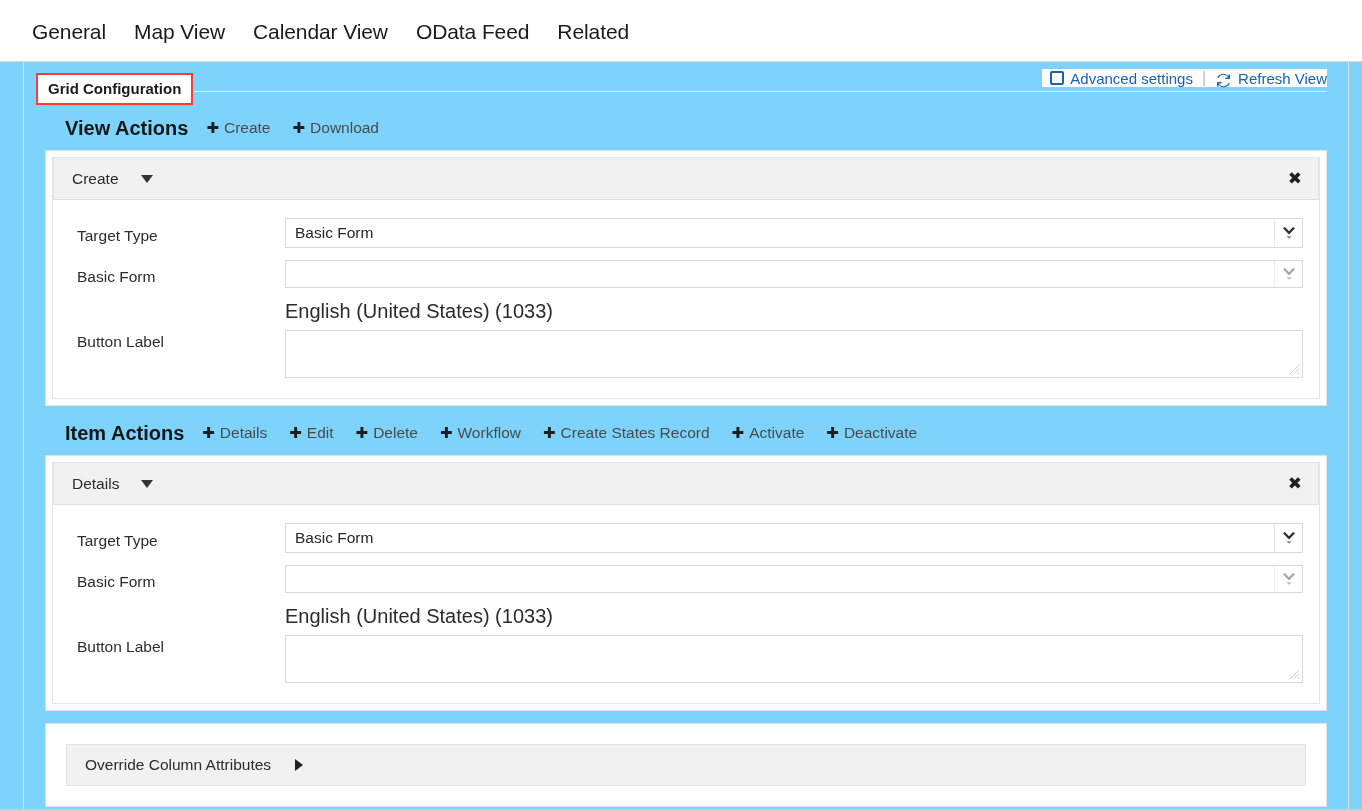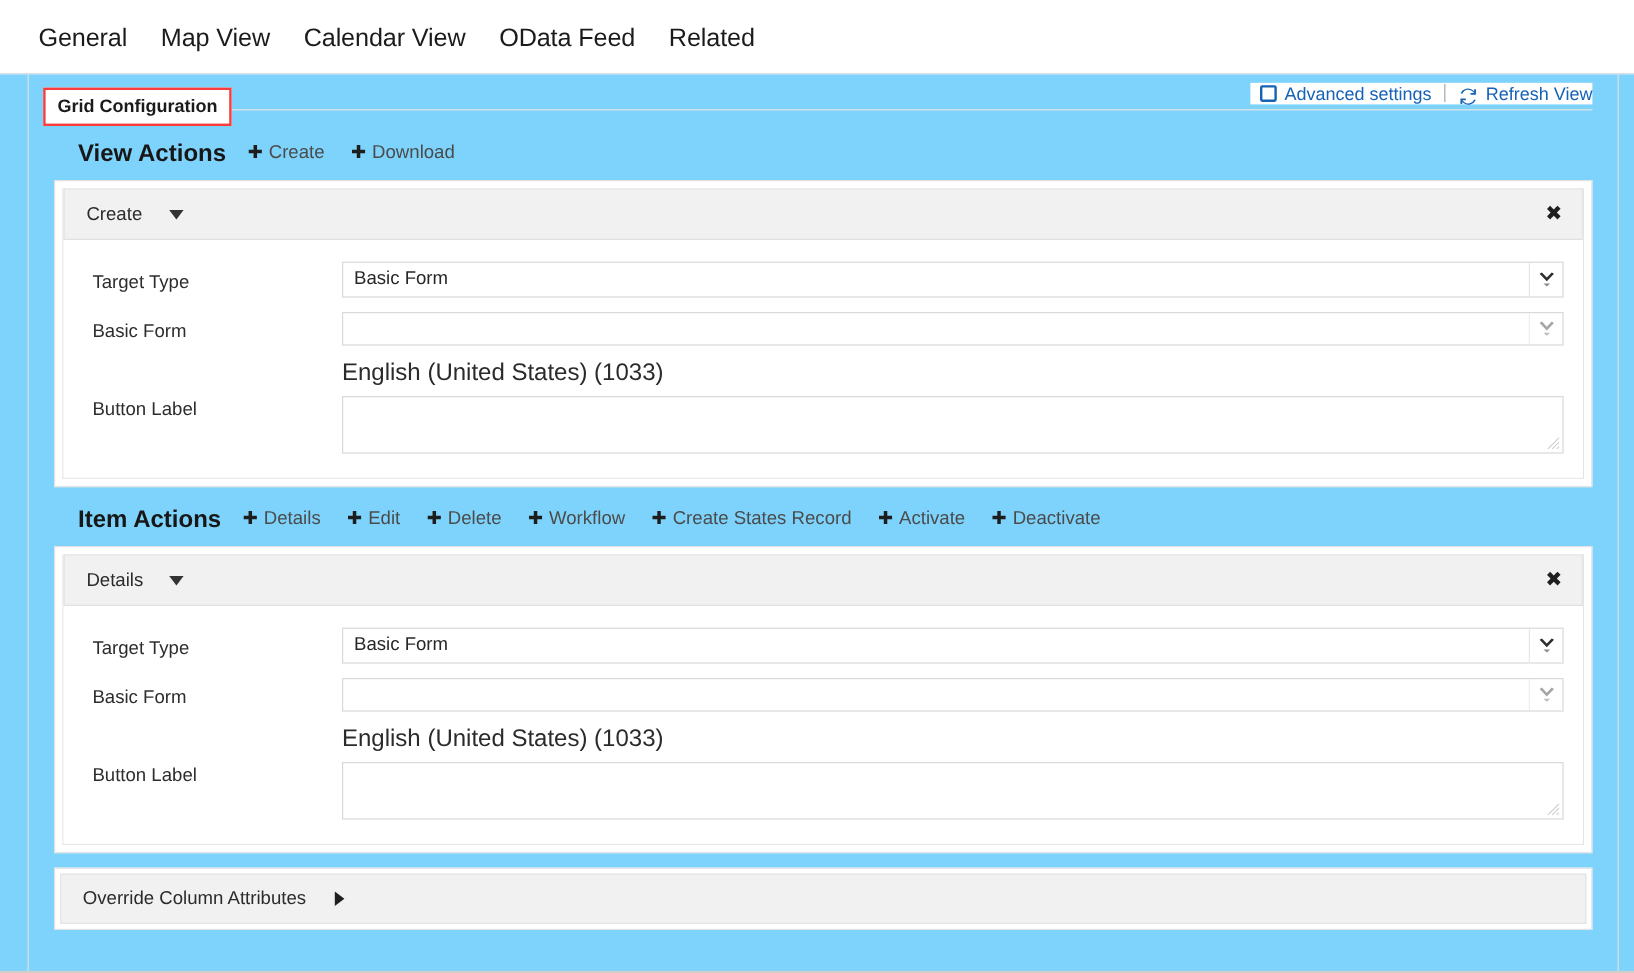--- a/index.html
+++ b/index.html
@@ -280,21 +280,21 @@
     position: absolute;
     right: 2px; bottom: 2px;
     width: 11px; height: 11px;
     opacity: .65;
   }
 
   
   .collapsed-panel {
     border: 1px solid #e2e2e2;
     background: #fff;
-    padding: 4px;
+    padding: 20px;
     margin-top: 12px;
   }
   .collapsed-bar {
     height: 42px;
     background: #f1f1f1;
     border: 1px solid #e4e4e4;
     display: flex;
     align-items: center;
     gap: 24px;
     padding-left: 18px;

